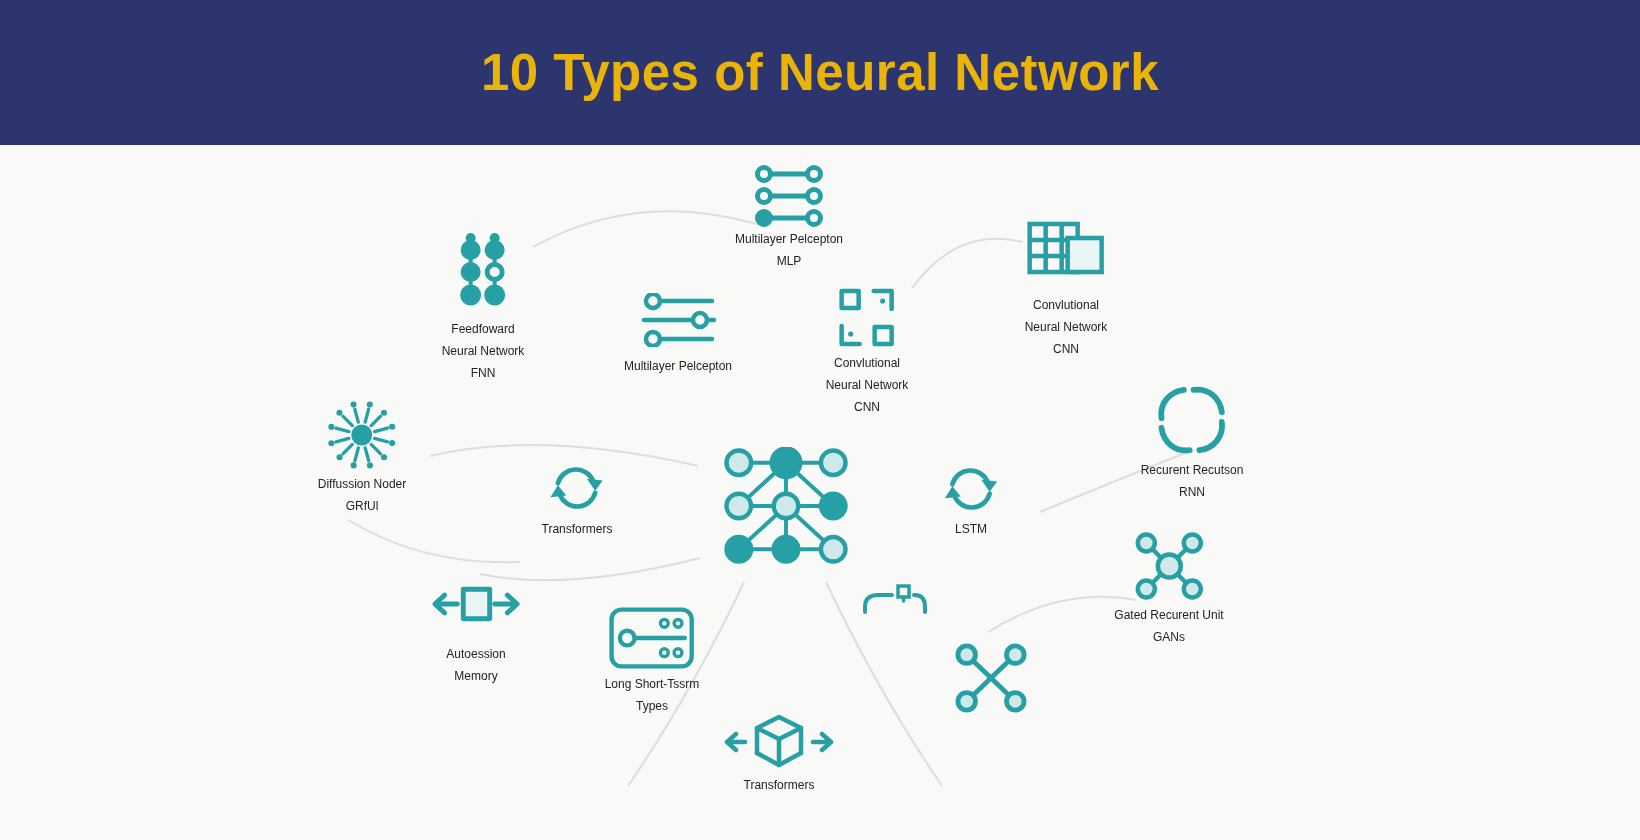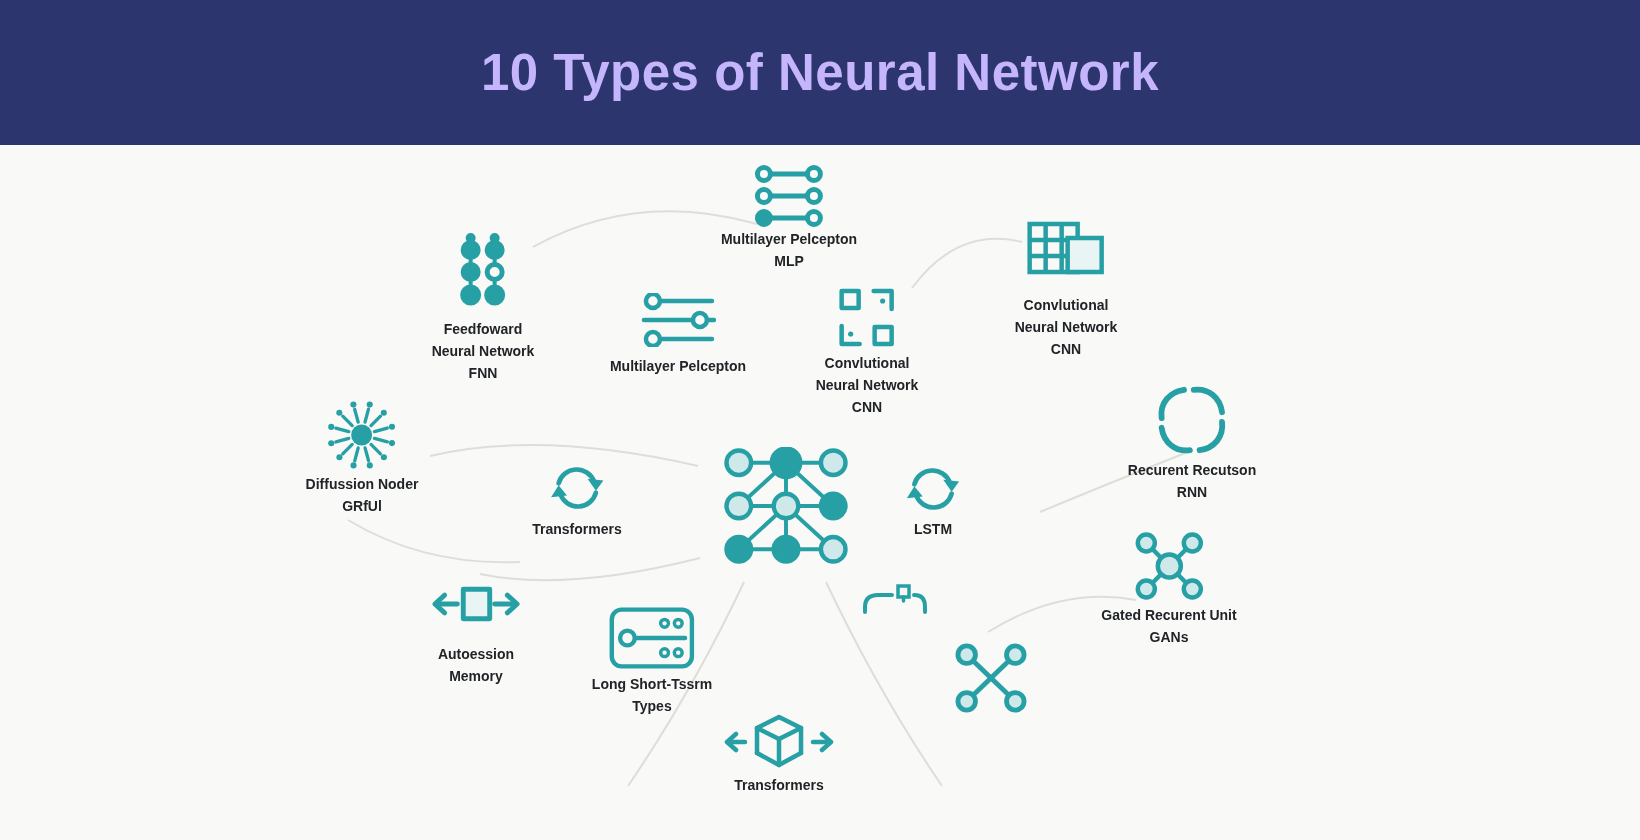--- a/index.html
+++ b/index.html
@@ -1,28 +1,28 @@
 <!DOCTYPE html>
 <html style="--header: #2c356e; --bg: #f9f9f7; --label: #212427; --connector: #deded9;"><head>
 <meta charset="utf-8">
 <style>
   *{margin:0;padding:0;box-sizing:border-box}
   html,body{width:1640px;height:840px;overflow:hidden}
   body{font-family:"Liberation Sans",sans-serif;background:var(--bg,#f9f9f7)}
   .stage{position:relative;width:1640px;height:840px;background:var(--bg,#f9f9f7)}
   .banner{position:absolute;top:0;left:0;width:1640px;height:145px;
           background:var(--header,#2c356e);display:flex;align-items:center;justify-content:center}
-  .title{color:#c4b5fd;font-size:51px;font-weight:700;letter-spacing:.5px}
+  .title{color:#eab308;font-size:51px;font-weight:700;letter-spacing:.5px}
   #connectors{position:absolute;left:0;top:0;width:1640px;height:840px}
   #connectors path{stroke:var(--connector,#deded9);stroke-width:2;fill:none}
   .item{position:absolute;transform:translateX(-50%);display:flex;flex-direction:column;align-items:center}
   .icon{display:block}
   .icon svg{display:block;width:100%;height:100%}
   .labels{text-align:center}
-  .label{font-size:14px;font-weight:700;color:var(--label,#212427);line-height:22px;white-space:nowrap}
+  .label{font-size:12px;font-weight:400;color:var(--label,#212427);line-height:22px;white-space:nowrap}
 </style>
 </head>
 <body>
 
 <div class="stage">
 
   <svg id="connectors" viewBox="0 0 1640 840" xmlns="http://www.w3.org/2000/svg">
     <path d="M 533 247 Q 636 190 757 224"></path>
     <path d="M 1022 242 Q 958 226 912 288"></path>
     <path d="M 1040 512 Q 1122 478 1188 452"></path>
@@ -210,21 +210,21 @@
             <circle cx="112" cy="16" r="12.5" fill="#cfe9eb" stroke="#27a0a5" stroke-width="4.5"></circle>
             <circle cx="16" cy="60" r="12.5" fill="#cfe9eb" stroke="#27a0a5" stroke-width="4.5"></circle>
             <circle cx="64" cy="60" r="12.5" fill="#cfe9eb" stroke="#27a0a5" stroke-width="4.5"></circle>
             <circle cx="112" cy="60" r="12.5" fill="#27a0a5" stroke="#27a0a5" stroke-width="4.5"></circle>
             <circle cx="16" cy="104" r="12.5" fill="#27a0a5" stroke="#27a0a5" stroke-width="4.5"></circle>
             <circle cx="64" cy="104" r="12.5" fill="#27a0a5" stroke="#27a0a5" stroke-width="4.5"></circle>
             <circle cx="112" cy="104" r="12.5" fill="#cfe9eb" stroke="#27a0a5" stroke-width="4.5"></circle>
           </svg>
         </div>
       </div>
-      <div class="item" style="left: 933px; top: 461px; align-items: center;">
+      <div class="item" style="left: 971px; top: 461px; align-items: center;">
         <div class="icon" style="width: 56px; height: 56px;">
           <svg viewBox="0 0 60 60">
             <g stroke="#27a0a5" stroke-width="5" fill="none" stroke-linecap="round">
     <path d="M 10 25 A 20 20 0 0 1 48 23"></path>
               <path d="M 50 35 A 20 20 0 0 1 12 37"></path>
             </g>
     <polygon points="50,33 41,20 58,22" fill="#27a0a5"></polygon>
             <polygon points="10,27 2,40 19,38" fill="#27a0a5"></polygon>
           </svg>
         </div>

